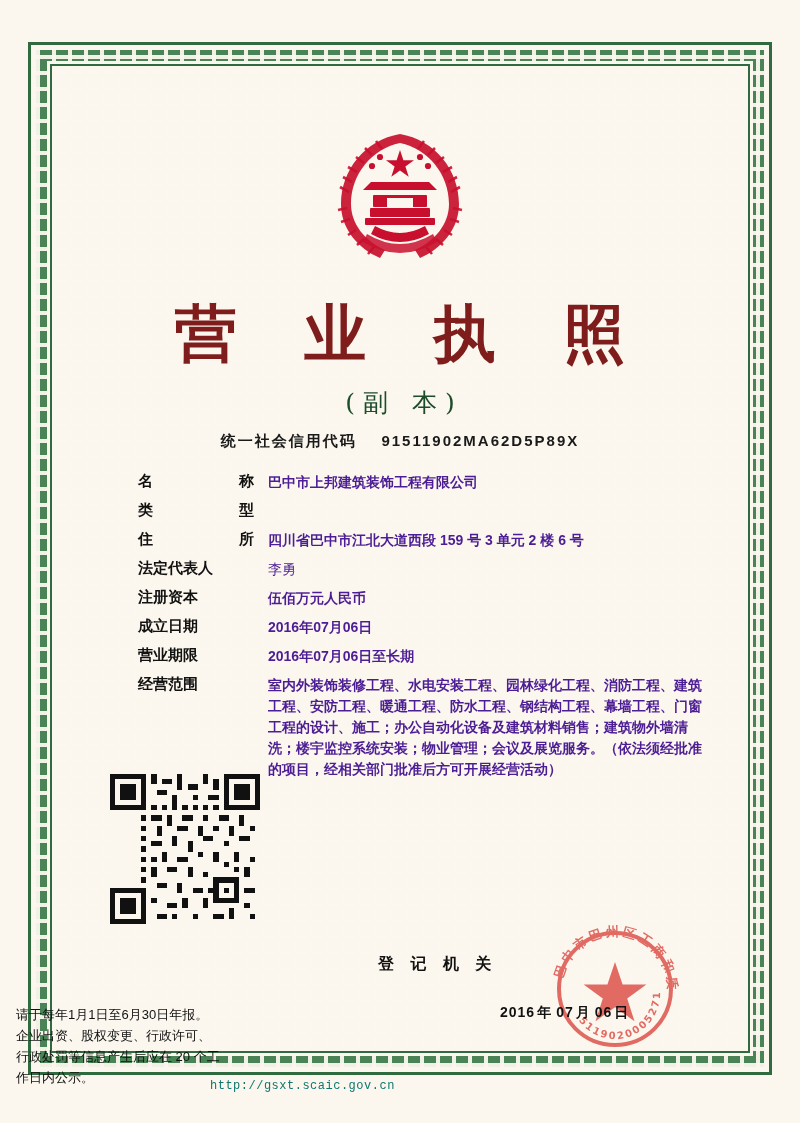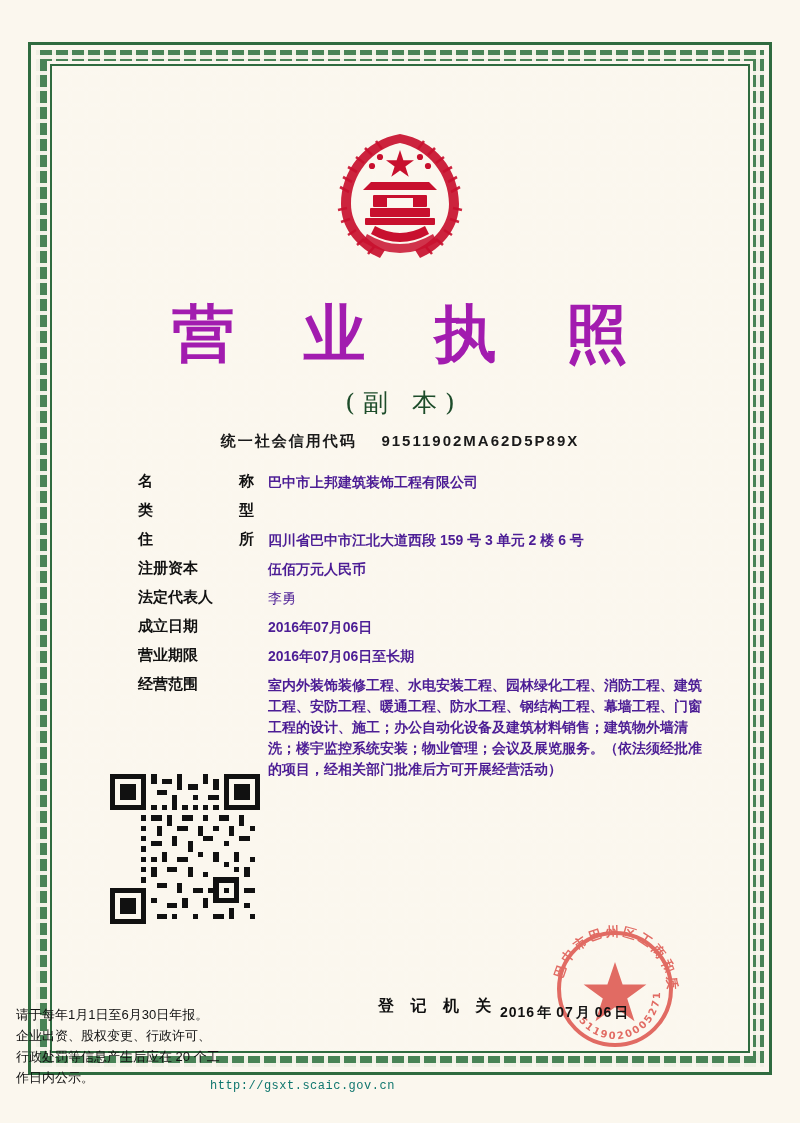--- a/index.html
+++ b/index.html
@@ -62,26 +62,26 @@
   
   .emblem{
     position:absolute;left:50%;top:48px;transform:translateX(-50%);
     width:150px;height:150px;
   }
 
   
   .title{
     position:absolute;left:0;right:0;top:218px;
     text-align:center;
-    font-family:Liberation Sans, sans-serif;
+    font-family:Liberation Serif, serif;
     font-weight:bold;
     font-size:62px;
     letter-spacing:26px;
     text-indent:26px;
-    color:#a21caf;
+    color:#7f1d1d;
   }
   .subtitle{
     position:absolute;left:0;right:0;top:312px;
     text-align:center;
     font-family:"DejaVu Serif","Liberation Serif",serif;
     font-size:25px;
     letter-spacing:8px;
     text-indent:8px;
     color:#1d4c2a;
   }
@@ -148,21 +148,20 @@
     background:#fff;
   }
 
   
   .reg-auth{
     position:absolute;left:318px;top:880px;
     font-size:16px;
     font-weight:bold;
     letter-spacing:6px;
     color:#111;
-    margin-top:42px;
   }
   
   .seal{
     position:absolute;left:480px;top:840px;
     width:150px;height:150px;
   }
   
   .date-line{
     position:absolute;left:440px;top:930px;
     font-size:14px;
@@ -270,30 +269,30 @@
       <div class="row">
         <div class="label">
           <span>住</span>
           <span>所</span>
         </div>
         <div class="value">四川省巴中市江北大道西段 159 号 3 单元 2 楼 6 号</div>
       </div>
 
       <div class="row">
         <div class="label">
+          <span>法定代表人</span>
+        </div>
+        <div class="value thin">李勇</div>
+      </div>
+
+      <div class="row">
+        <div class="label">
           <span>注册资本</span>
         </div>
         <div class="value">伍佰万元人民币</div>
-      </div>
-
-      <div class="row">
-        <div class="label">
-          <span>法定代表人</span>
-        </div>
-        <div class="value thin">李勇</div>
       </div>
 
       <div class="row">
         <div class="label">
           <span>成立日期</span>
         </div>
         <div class="value">2016年07月06日</div>
       </div>
 
       <div class="row">

